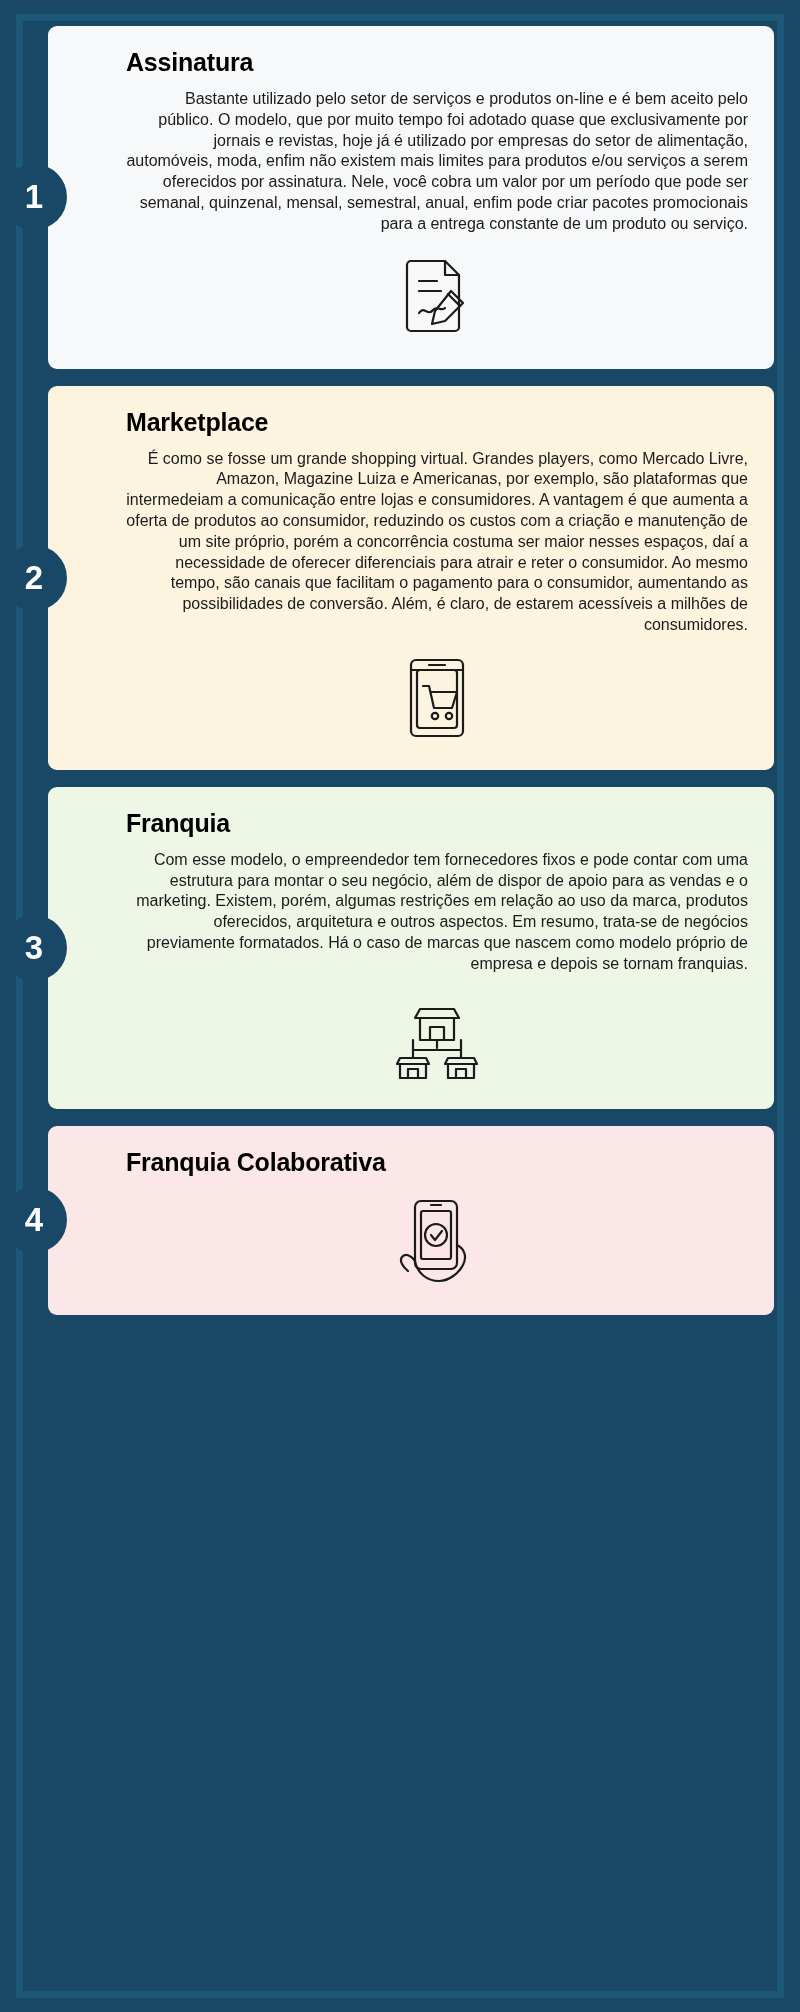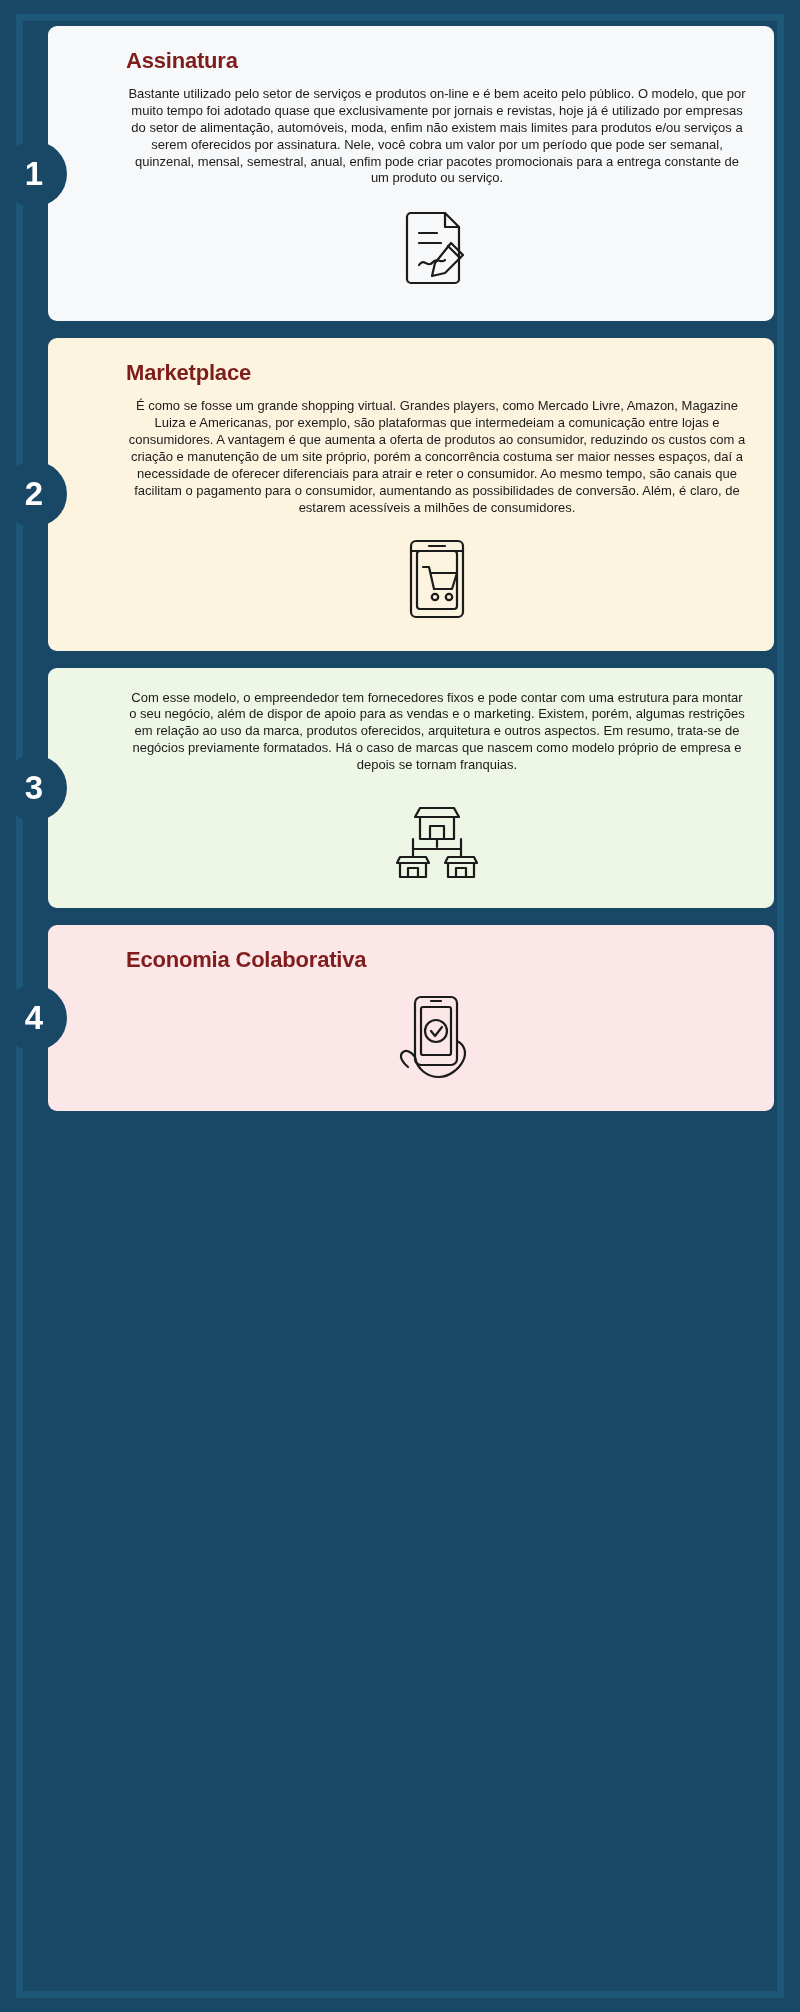--- a/index.html
+++ b/index.html
@@ -61,36 +61,36 @@
     color: #ffffff;
     font-size: 33px;
     font-weight: bold;
     display: flex;
     align-items: center;
     justify-content: center;
     letter-spacing: 0;
     font-family: "Liberation Sans", sans-serif;
   }
   .card-title {
-    color: #7f1d1d;
-    font-size: 22px;
+    color: #000000;
+    font-size: 25px;
     font-weight: bold;
     margin: 0 0 12px 0;
     letter-spacing: -0.2px;
     font-family: "Liberation Sans", sans-serif;
   }
   .card-title.tight { }
   .card-body {
     color: #1b1b1b;
-    font-size: 13px;
+    font-size: 16px;
     line-height: 1.30;
     margin: 0;
     font-family: "Liberation Sans", sans-serif;
     font-weight: 500;
-    text-align: center;
+    text-align: right;
   }
   .icon-wrap {
     display: flex;
     justify-content: center;
     align-items: flex-end;
     margin-top: 16px;
     min-height: 90px;
   }
   .icon-wrap svg { display: block; }
 </style>
@@ -131,20 +131,21 @@
           <path d="M38 13 h16"></path>
           <path d="M32 34 h6 l5 22 h18 l5 -16 h-26"></path>
           <circle cx="44" cy="64" r="3.2"></circle>
           <circle cx="58" cy="64" r="3.2"></circle>
         </svg>
       </div>
     </div>
 
     <div class="card c3">
       <div class="badge">3</div>
+      <h2 class="card-title">Franquia</h2>
       <p class="card-body">Com esse modelo, o empreendedor tem fornecedores fixos e pode contar com uma estrutura para montar o seu negócio, além de dispor de apoio para as vendas e o marketing. Existem, porém, algumas restrições em relação ao uso da marca, produtos oferecidos, arquitetura e outros aspectos. Em resumo, trata-se de negócios previamente formatados. Há o caso de marcas que nascem como modelo próprio de empresa e depois se tornam franquias.</p>
       <div class="icon-wrap">
         <svg width="110" height="92" viewBox="0 0 110 92" fill="none" stroke="#1b1b1b" stroke-width="2.2" stroke-linecap="round" stroke-linejoin="round">
           <path d="M38 18 h34 l5 9 h-44 z"></path>
           <path d="M38 27 v22 h34 v-22"></path>
           <rect x="48" y="36" width="14" height="13"></rect>
           <path d="M31 49 v10 h48 v-10"></path>
           <path d="M31 59 v8"></path>
           <path d="M79 59 v8"></path>
           <path d="M55 49 v8"></path>
@@ -153,21 +154,21 @@
           <rect x="26" y="78" width="10" height="9"></rect>
           <path d="M66 67 h26 l3 6 h-32 z"></path>
           <path d="M66 73 v14 h26 v-14"></path>
           <rect x="74" y="78" width="10" height="9"></rect>
         </svg>
       </div>
     </div>
 
     <div class="card c4">
       <div class="badge">4</div>
-      <h2 class="card-title">Economia Colaborativa</h2>
+      <h2 class="card-title">Franquia Colaborativa</h2>
       <div class="icon-wrap">
         <svg width="92" height="96" viewBox="0 0 92 96" fill="none" stroke="#1b1b1b" stroke-width="2.2" stroke-linecap="round" stroke-linejoin="round">
           <rect x="24" y="8" width="42" height="68" rx="6"></rect>
           <rect x="30" y="18" width="30" height="48" rx="2"></rect>
           <path d="M40 12 h10"></path>
           <circle cx="45" cy="42" r="11"></circle>
           <path d="M40 42 l4 5 7 -9"></path>
           <path d="M66 52 c8 4 10 12 6 20 -4 8 -14 16 -24 16 -12 0 -22 -8 -24 -20"></path>
           <path d="M24 68 c-4 -6 -10 -8 -13 -4 -3 4 1 10 6 14"></path>
         </svg>

